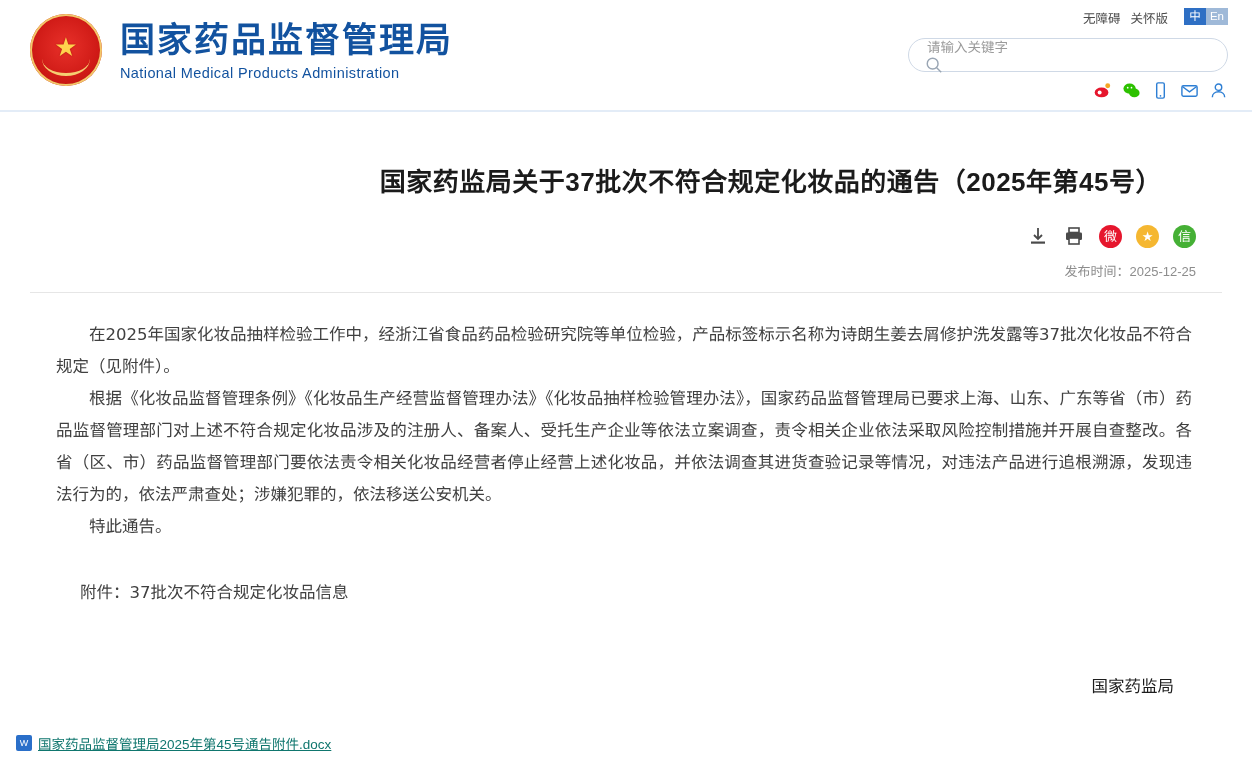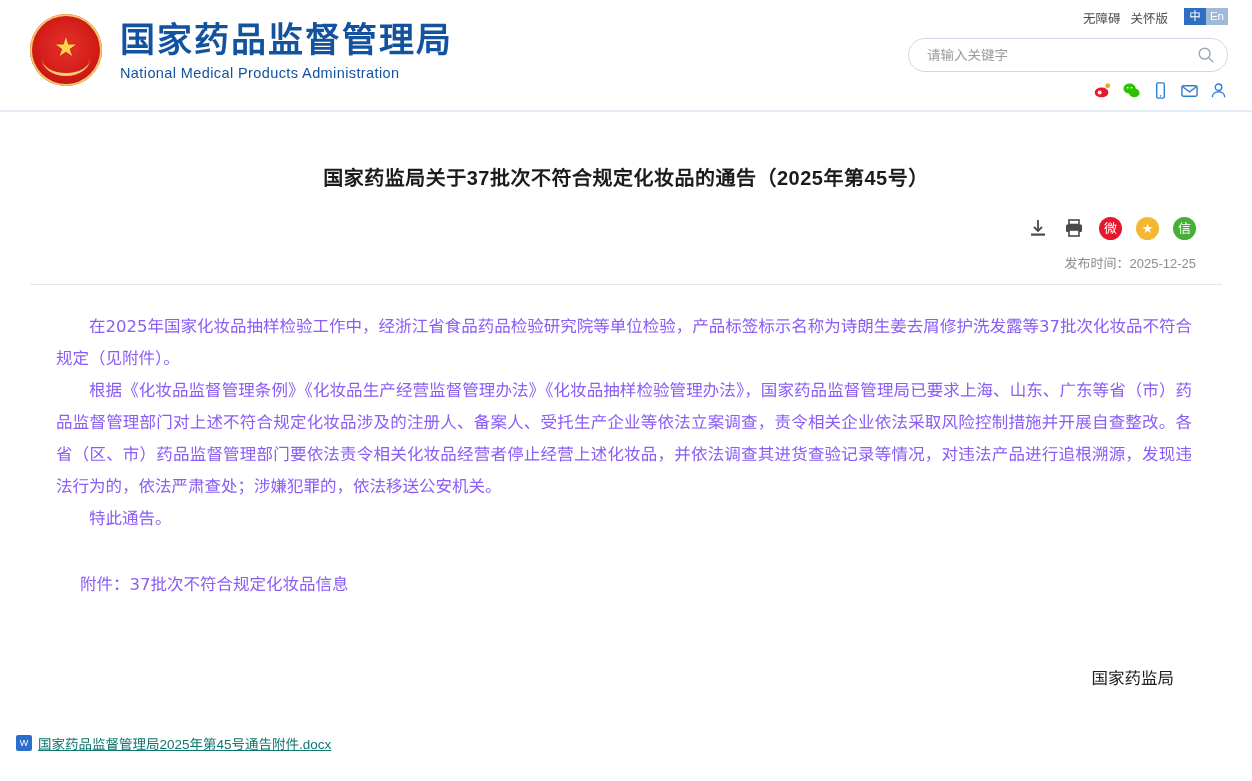--- a/index.html
+++ b/index.html
@@ -91,22 +91,22 @@
   }
   .lang.alt { background: #9fb9d8; }
 
   .searchbox {
     margin-top: 10px;
     height: 34px;
     border: 1px solid #cfd9e6;
     border-radius: 17px;
     background: #fff;
     display: flex;
-    align-items: center;
     padding: 0 12px 0 16px;
+    flex-direction: column;
   }
   .searchbox input {
     flex: 1;
     border: none;
     outline: none;
     font-size: 13.5px;
     color: #333;
     background: transparent;
     font-family: "Liberation Sans", sans-serif;
   }
@@ -131,22 +131,22 @@
   .sicon.wechat { color: #2dc100; }
   .sicon.mobile { color: #2e7fd4; }
   .sicon.mail { color: #2e7fd4; }
   .sicon.user { color: #2e7fd4; }
 
   
   .article {
     padding: 0 30px;
   }
   .title {
-    text-align: center;
-    font-size: 20px;
+    text-align: right;
+    font-size: 26px;
     font-weight: bold;
     color: #1b1b1b;
     margin: 52px 60px 8px;
     line-height: 1.4;
     letter-spacing: 0.5px;
   }
   .toolbar {
     display: flex;
     align-items: center;
     justify-content: flex-end;
@@ -181,21 +181,21 @@
     margin-top: 13px;
   }
   .rule {
     border-top: 1px solid #e6e6e6;
     margin: 12px 0 0;
   }
 
   .body-text {
     font-size: 16.5px;
     line-height: 32px;
-    color: #8b5cf6;
+    color: #404040;
     margin: 26px 30px 0 26px;
     font-family: "DejaVu Sans", "Liberation Sans", sans-serif;
   }
   .body-text p { margin: 0; text-indent: 2em; text-align: justify; }
   .body-text p.attach { text-indent: 0; margin-top: 34px; padding-left: 24px; }
   .sign {
     text-align: right;
     font-size: 16.5px;
     line-height: 32px;
     color: #1d1d1d;

